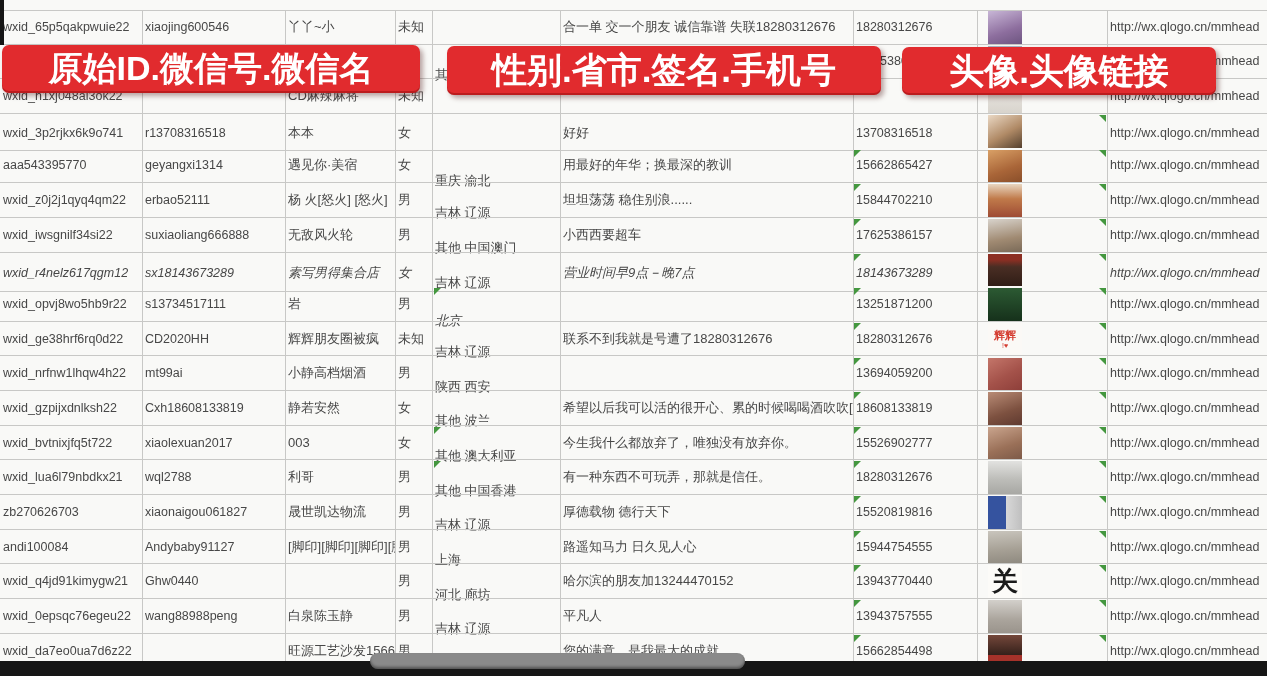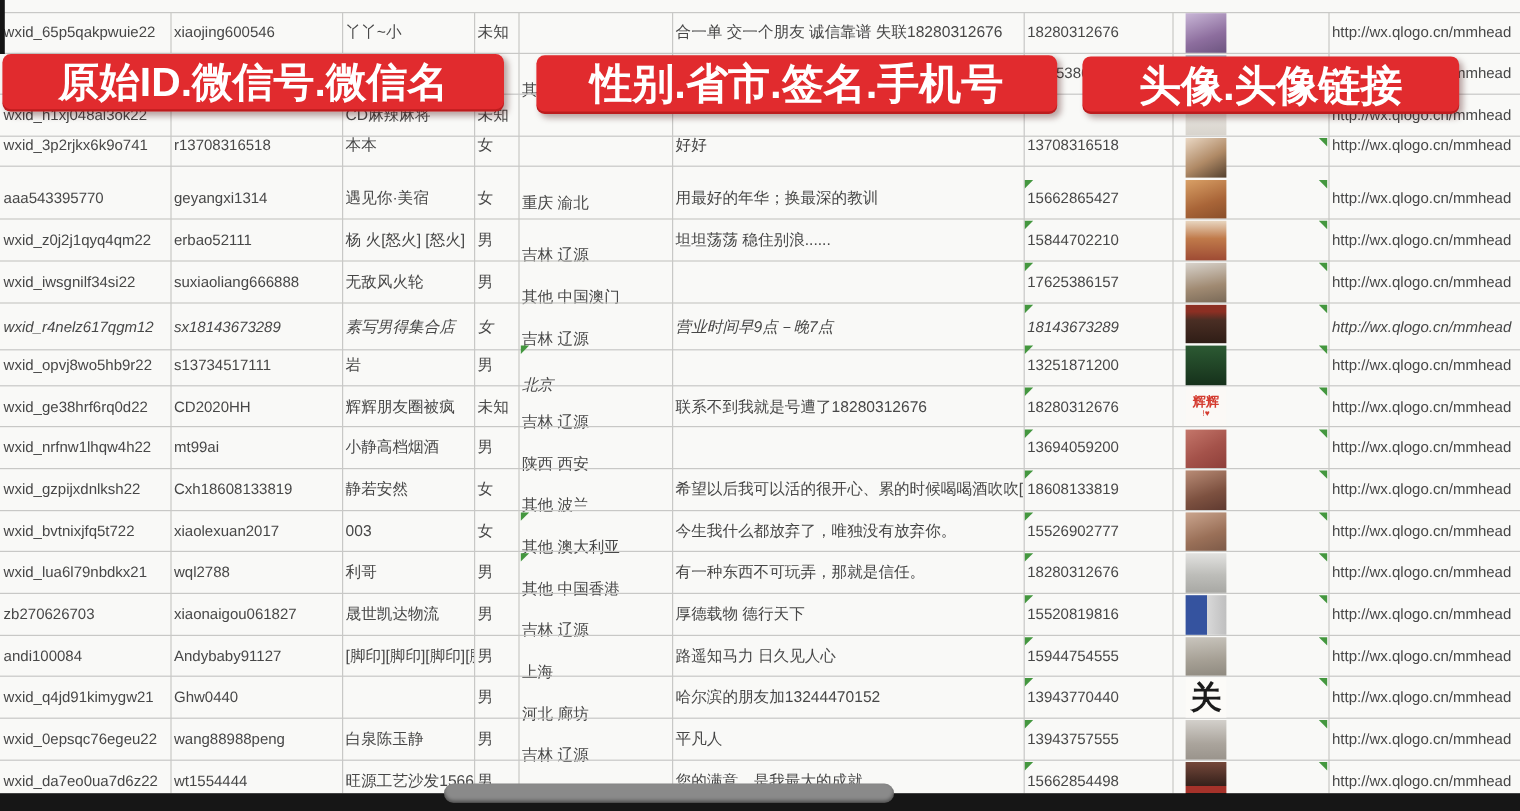--- a/index.html
+++ b/index.html
@@ -84,21 +84,21 @@
       <div class="row" style="top: 79.3px; height: 34.65px;">
         <div class="cell c-id">wxid_h1xj048al3ok22</div>
         <div class="cell c-acct"></div>
         <div class="cell c-nick">CD麻辣麻将</div>
         <div class="cell c-gender">未知</div>
         <div class="cell c-region"></div>
         <div class="cell c-sig"></div>
         <div class="cell c-phone"></div>
         <div class="cell c-link">http://wx.qlogo.cn/mmhead</div>
       </div>
-      <div class="row" style="top: 104px; height: 34.65px; text-decoration: underline;">
+      <div class="row" style="top: 116px; height: 34.65px; text-decoration: underline;">
         <div class="cell c-id">wxid_3p2rjkx6k9o741</div>
         <div class="cell c-acct">r13708316518</div>
         <div class="cell c-nick">本本</div>
         <div class="cell c-gender">女</div>
         <div class="cell c-region">重庆 渝北</div>
         <div class="cell c-sig">好好</div>
         <div class="cell c-phone">13708316518</div>
         <div class="cell c-link">http://wx.qlogo.cn/mmhead</div>
       </div>
       <div class="row" style="top: 148.6px; height: 34.65px;">
@@ -120,20 +120,21 @@
         <div class="cell c-sig">坦坦荡荡 稳住别浪......</div>
         <div class="cell c-phone">15844702210</div>
         <div class="cell c-link">http://wx.qlogo.cn/mmhead</div>
       </div>
       <div class="row" style="top: 217.9px; height: 34.65px;">
         <div class="cell c-id">wxid_iwsgnilf34si22</div>
         <div class="cell c-acct">suxiaoliang666888</div>
         <div class="cell c-nick">无敌风火轮</div>
         <div class="cell c-gender">男</div>
         <div class="cell c-region">吉林 辽源</div>
+        <div class="cell c-sig">小西西要超车</div>
         <div class="cell c-phone">17625386157</div>
         <div class="cell c-link">http://wx.qlogo.cn/mmhead</div>
       </div>
       <div class="row" style="top: 254px; height: 38px; font-style: italic;">
         <div class="cell c-id">wxid_r4nelz617qgm12</div>
         <div class="cell c-acct">sx18143673289</div>
         <div class="cell c-nick">素写男得集合店</div>
         <div class="cell c-gender">女</div>
         <div class="cell c-region">北京</div>
         <div class="cell c-sig">营业时间早9点－晚7点</div>
@@ -233,21 +234,20 @@
         <div class="cell c-acct">wang88988peng</div>
         <div class="cell c-nick">白泉陈玉静</div>
         <div class="cell c-gender">男</div>
         <div class="cell c-region">吉林 辽源</div>
         <div class="cell c-sig">平凡人</div>
         <div class="cell c-phone">13943757555</div>
         <div class="cell c-link">http://wx.qlogo.cn/mmhead</div>
       </div>
       <div class="row" style="top: 633.7px; height: 34.65px;">
         <div class="cell c-id">wxid_da7eo0ua7d6z22</div>
-        <div class="cell c-acct">wt1554444</div>
         <div class="cell c-nick">旺源工艺沙发15662854</div>
         <div class="cell c-gender">男</div>
         <div class="cell c-region">吉林 辽源</div>
         <div class="cell c-sig">您的满意，是我最大的成就</div>
         <div class="cell c-phone">15662854498</div>
         <div class="cell c-link">http://wx.qlogo.cn/mmhead</div>
       </div>
     </div>
   <div id="markers">
       <div class="marker tl" style="left: 854px; top: 149.6px;"></div>

